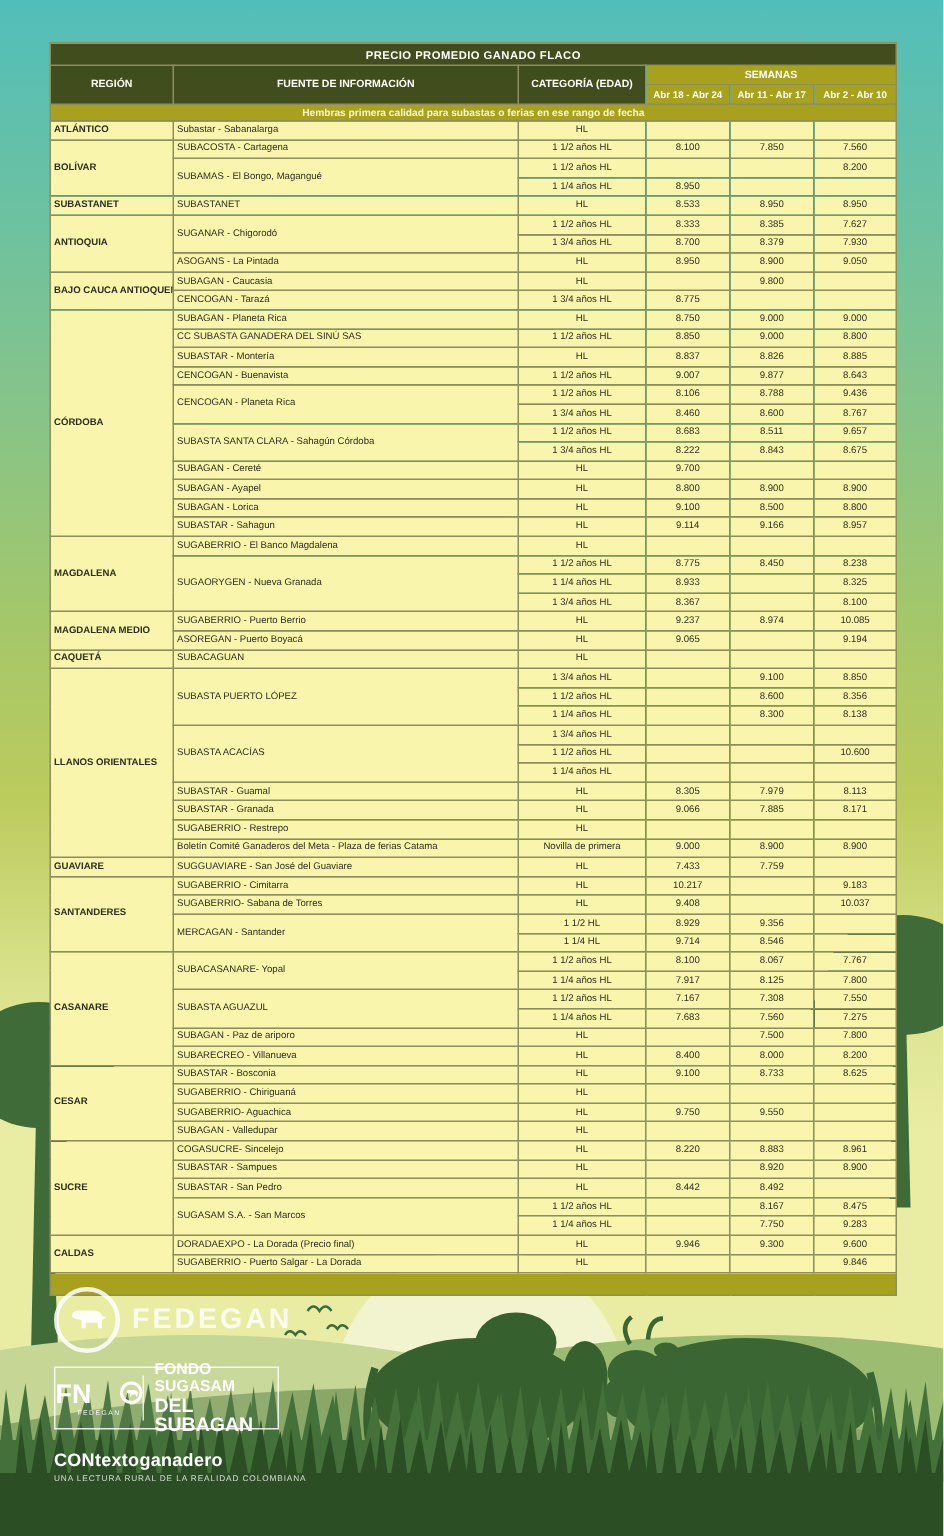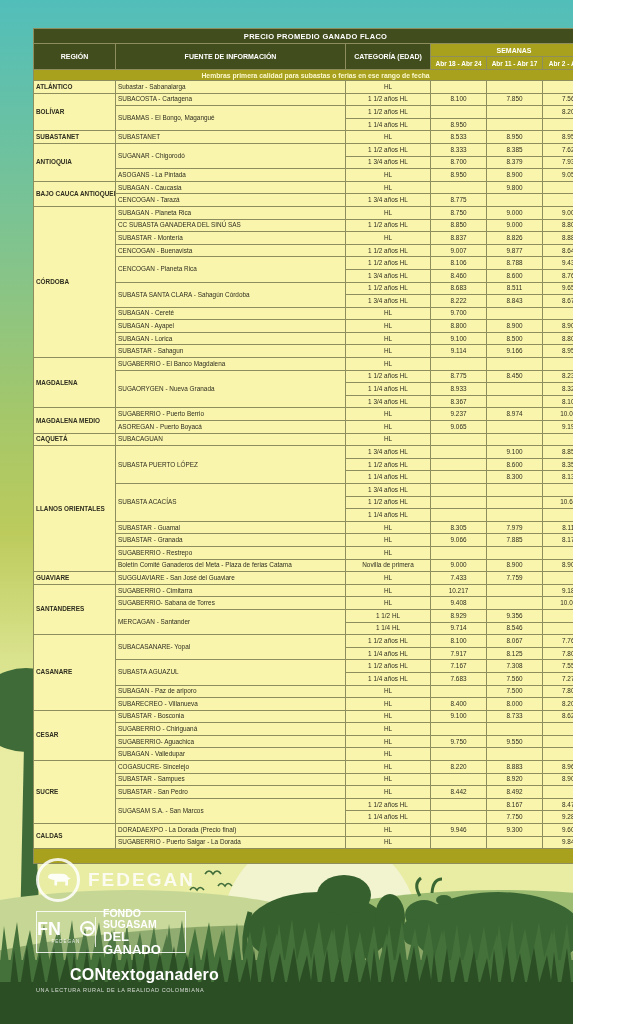--- a/index.html
+++ b/index.html
@@ -1,16 +1,16 @@
 <!DOCTYPE html>
 <html><head>
 <meta charset="utf-8">
 <style>
   html,body{margin:0;padding:0;}
-  .page{position:relative;width:573px;height:1024px;overflow:hidden;
+  .page{position:relative;width:629px;height:1024px;overflow:hidden;
     font-family:"Liberation Sans","DejaVu Sans",sans-serif;
     background:linear-gradient(180deg,#52BEBA 0%,#68C1A4 12%,#85C48A 26%,#A3C76B 40%,#BCCB5C 52%,#D9E28C 64%,#E9EDA4 74%,#E9EDA4 100%);}
   .scene{position:absolute;left:0;bottom:0;width:629px;height:424px;}
   
   .price-table{position:absolute;left:33px;top:28px;width:564px;border-collapse:collapse;table-layout:fixed;}
   .price-table th,.price-table td{border:1px solid #8D8D5E;overflow:hidden;white-space:nowrap;}
   .title-cell{background:#414D1D;color:#fff;font-size:7.5px;font-weight:bold;height:12px;text-align:center;letter-spacing:.3px;border-color:#414D1D;}
   .hdr{background:#414D1D;color:#fff;font-size:7px;font-weight:bold;text-align:center;height:10px;border-color:#5E6B33;}
   .olive{background:#A7A11E;border-color:#8D8D3A;}
   .wk{font-size:6.5px;height:10px;}
@@ -30,21 +30,21 @@
     border:1px solid rgba(255,255,255,.85);display:flex;align-items:center;background:rgba(255,255,255,.06);}
   .fng-left{width:58px;text-align:center;}
   .fng-fn{font-size:18px;font-weight:bold;color:#fff;line-height:16px;display:flex;align-items:center;justify-content:center;gap:19px;}
   .fng-g{width:15px;height:15px;border:2px solid #fff;border-radius:50%;display:inline-flex;align-items:center;justify-content:center;box-sizing:border-box;}
   .fng-sub{font-size:4.5px;letter-spacing:1px;color:rgba(255,255,255,.85);margin-top:2px;}
   .fng-divider{width:1px;height:30px;background:rgba(255,255,255,.8);}
   .fng-right{flex:1;padding-left:7px;color:#fff;}
   .fng-line1{font-size:10.5px;font-weight:bold;line-height:11px;}
   .fng-line2{font-size:13px;font-weight:bold;line-height:13px;}
   .contexto{position:absolute;left:36px;top:966px;color:#fff;}
-  .contexto-text{font-size:16px;font-weight:bold;letter-spacing:.2px;margin-left:34px;}
+  .contexto-text{font-size:12px;font-weight:bold;letter-spacing:.2px;}
   .contexto-tagline{font-size:5.5px;letter-spacing:.6px;color:rgba(255,255,255,.78);margin-top:3px;}
 </style>
 </head>
 <body>
 
 <div class="page">
 
   <svg class="scene" viewBox="0 0 629 424" aria-hidden="true">
     <defs>
       <g id="tuft">
@@ -623,21 +623,21 @@
           <svg width="10" height="8" viewBox="0 0 30 22" fill="#fff">
             <path d="M4,8 q0,-4 5,-4 l10,0 q6,0 7,4 l3,1 -3,2 0,6 -3,0 0,-4 -9,0 0,4 -3,0 0,-6 q-7,-1 -7,-3 Z"></path>
           </svg>
         </span>
       </div>
       <div class="fng-sub">FEDEGAN</div>
     </div>
     <div class="fng-divider"></div>
     <div class="fng-right">
       <div class="fng-line1">FONDO SUGASAM</div>
-      <div class="fng-line2">DEL GANADO</div>
+      <div class="fng-line2">DEL SUBAGAN</div>
     </div>
   </div>
 
   <div class="contexto">
     <div class="contexto-text">CONtextoganadero</div>
     <div class="contexto-tagline">UNA LECTURA RURAL DE LA REALIDAD COLOMBIANA</div>
   </div>
 
 </div>
 

